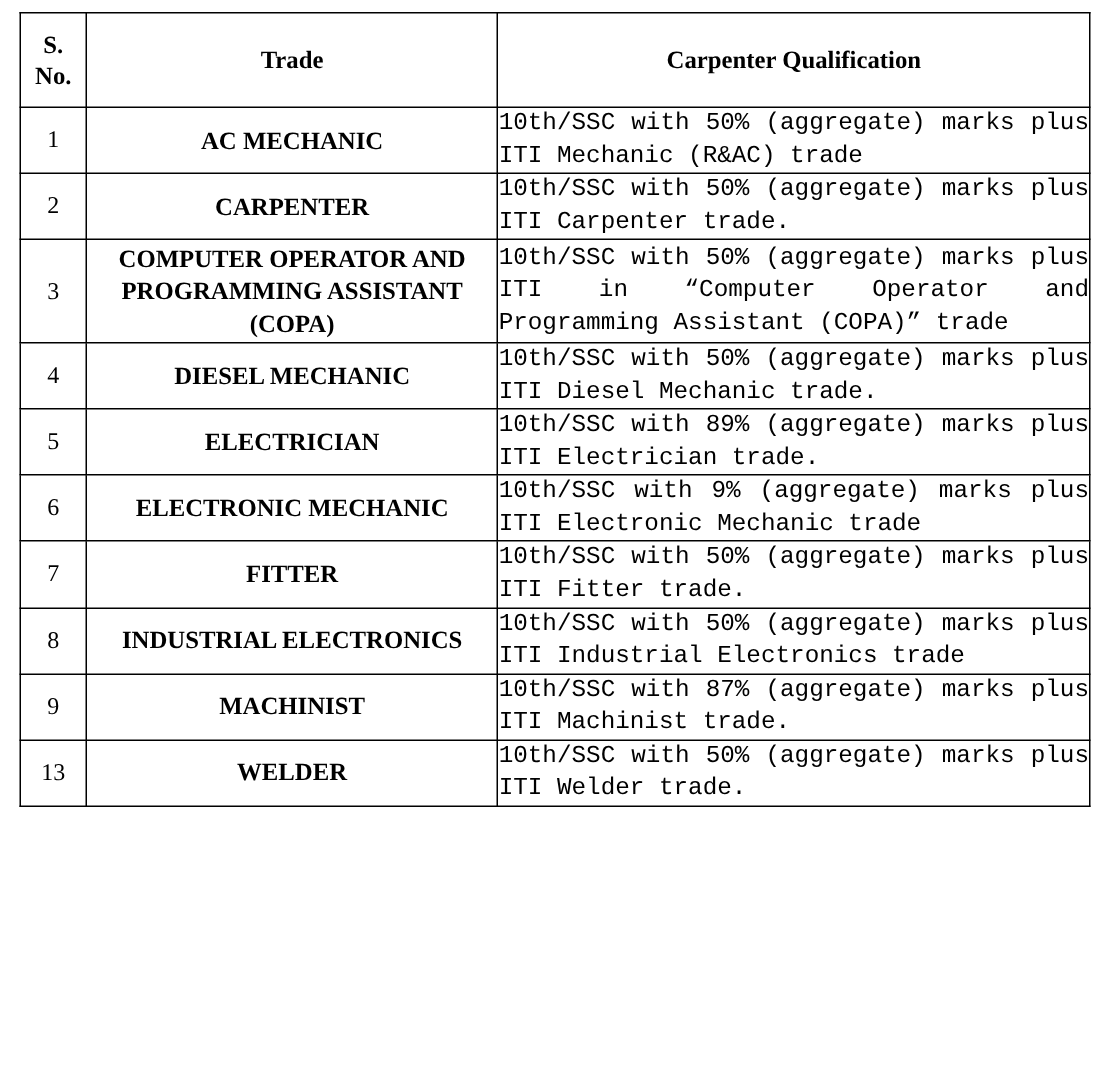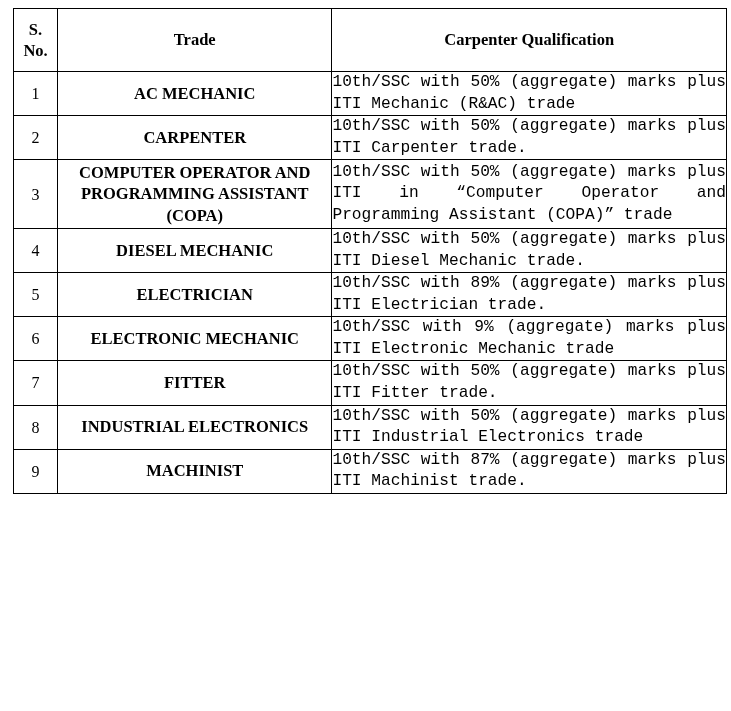--- a/index.html
+++ b/index.html
@@ -170,15 +170,22 @@
             <span class="qtext">10th/SSC with 50% (aggregate) marks plus ITI Industrial Electronics trade</span>
           </td>
         </tr>
         <tr class="r-h2">
           <td class="sno">9</td>
           <td class="trade">MACHINIST</td>
           <td class="qual">
             <span class="qtext">10th/SSC with 87% (aggregate) marks plus ITI Machinist trade.</span>
           </td>
         </tr>
+        <tr class="r-h2">
+          <td class="sno">13</td>
+          <td class="trade">WELDER</td>
+          <td class="qual">
+            <span class="qtext">10th/SSC with 50% (aggregate) marks plus ITI Welder trade.</span>
+          </td>
+        </tr>
       </tbody>
   </table>
 </div>
 
 </body></html>

